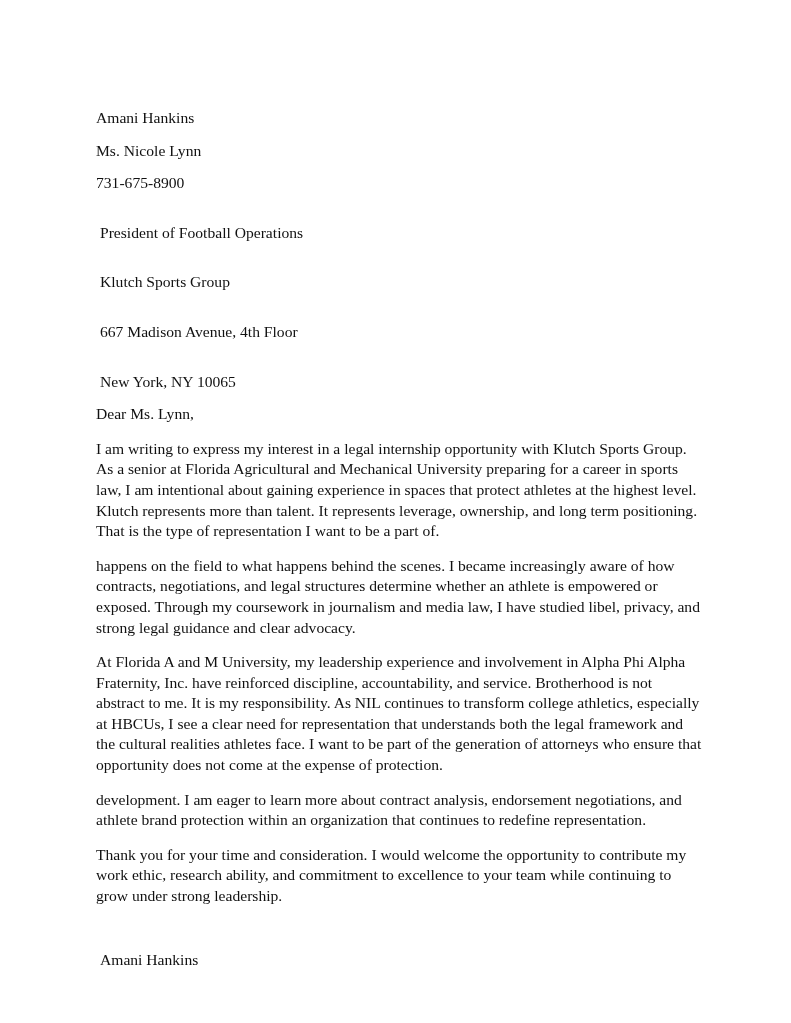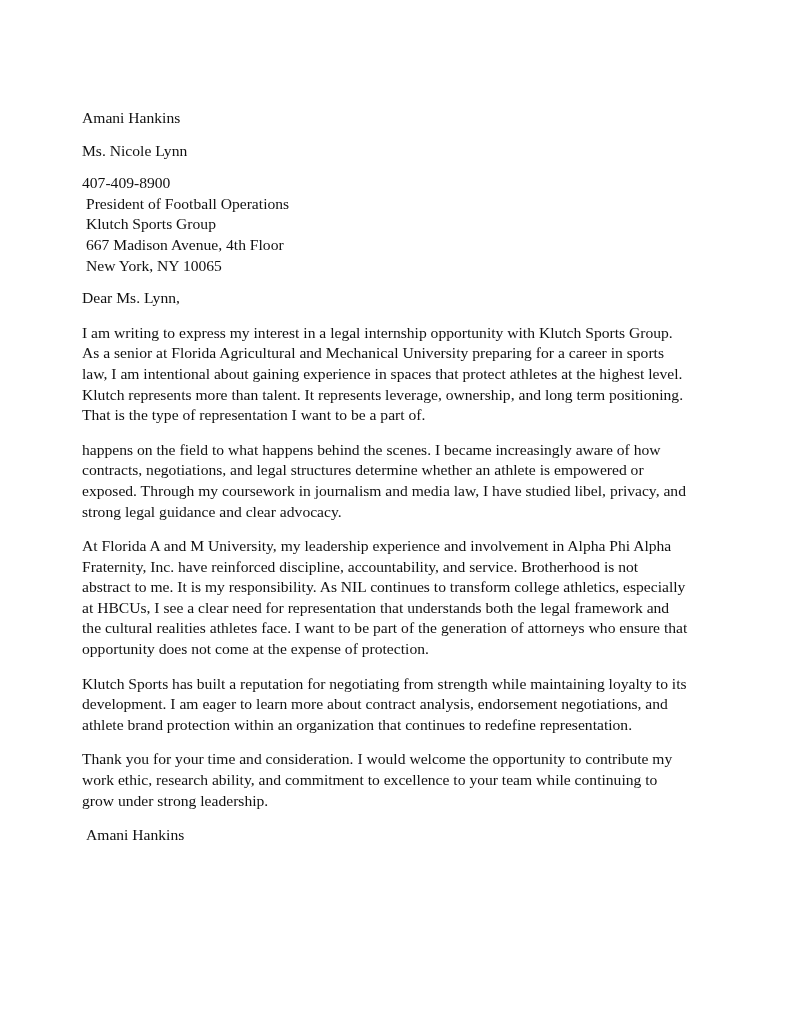--- a/index.html
+++ b/index.html
@@ -11,50 +11,50 @@
       width: 791px;
       height: 1023px;
       position: relative;
       overflow: hidden;
       font-family: "Liberation Serif", serif;
       color: #111111;
       font-size: 15.6px;
     }
     .page {
       position: absolute;
-      left: 82px;
+      left: 96px;
       top: 108px;
       width: 640px;
     }
     .line {
       display: block;
       white-space: nowrap;
       height: 20.6px;
       line-height: 20.6px;
     }
     .block {
       margin: 0;
     }
     .gap-sm { height: 12px; }
     .gap-md { height: 14px; }
-    .indent { padding-left: 4px; }
+    .indent { padding-left: 4px; margin-top: 29px; }
   </style>
 </head>
 <body>
 
 <div class="page">
 
   <div class="line">Amani Hankins</div>
   <div class="gap-sm"></div>
 
   <div class="line">Ms. Nicole Lynn</div>
   <div class="gap-sm"></div>
 
   <div class="block">
-    <div class="line">407-409-8900</div>
+    <div class="line">731-675-8900</div>
     <div class="line indent"> President of Football Operations</div>
     <div class="line indent"> Klutch Sports Group</div>
     <div class="line indent"> 667 Madison Avenue, 4th Floor</div>
     <div class="line indent"> New York, NY 10065</div>
   </div>
   <div class="gap-sm"></div>
 
   <div class="line">Dear Ms. Lynn,</div>
   <div class="gap-md"></div>
 
@@ -79,21 +79,20 @@
     <div class="line">At Florida A and M University, my leadership experience and involvement in Alpha Phi Alpha</div>
     <div class="line">Fraternity, Inc. have reinforced discipline, accountability, and service. Brotherhood is not</div>
     <div class="line">abstract to me. It is my responsibility. As NIL continues to transform college athletics, especially</div>
     <div class="line">at HBCUs, I see a clear need for representation that understands both the legal framework and</div>
     <div class="line">the cultural realities athletes face. I want to be part of the generation of attorneys who ensure that</div>
     <div class="line">opportunity does not come at the expense of protection.</div>
   </div>
   <div class="gap-md"></div>
 
   <div class="block">
-    <div class="line">Klutch Sports has built a reputation for negotiating from strength while maintaining loyalty to its</div>
     <div class="line">development. I am eager to learn more about contract analysis, endorsement negotiations, and</div>
     <div class="line">athlete brand protection within an organization that continues to redefine representation.</div>
   </div>
   <div class="gap-md"></div>
 
   <div class="block">
     <div class="line">Thank you for your time and consideration. I would welcome the opportunity to contribute my</div>
     <div class="line">work ethic, research ability, and commitment to excellence to your team while continuing to</div>
     <div class="line">grow under strong leadership.</div>
   </div>

